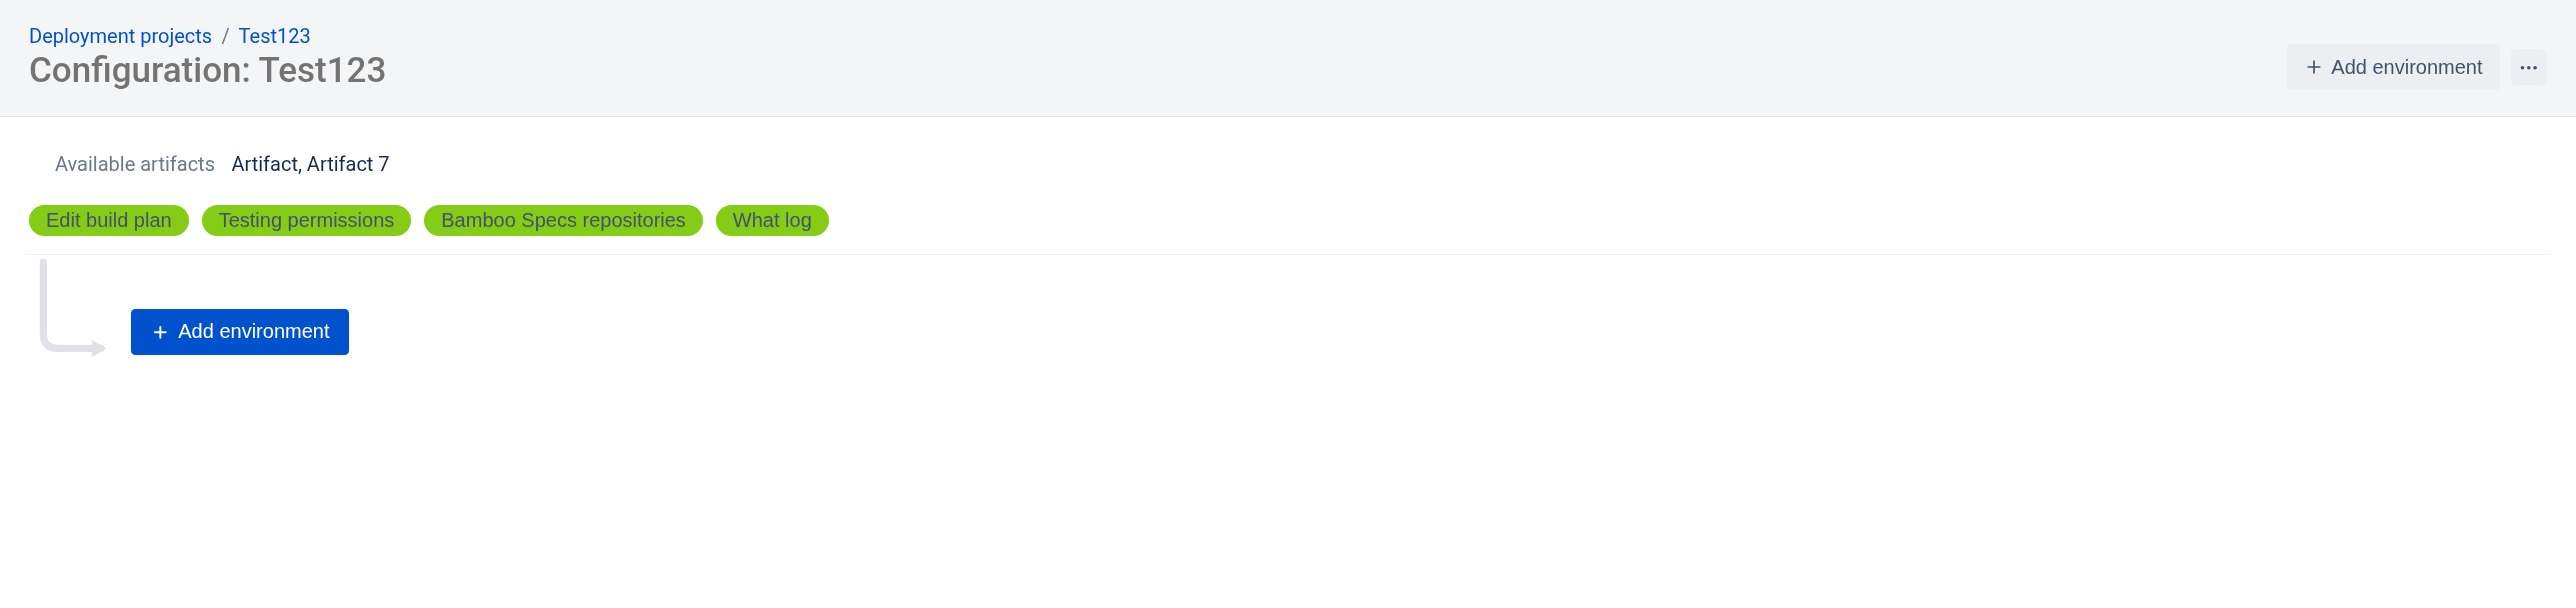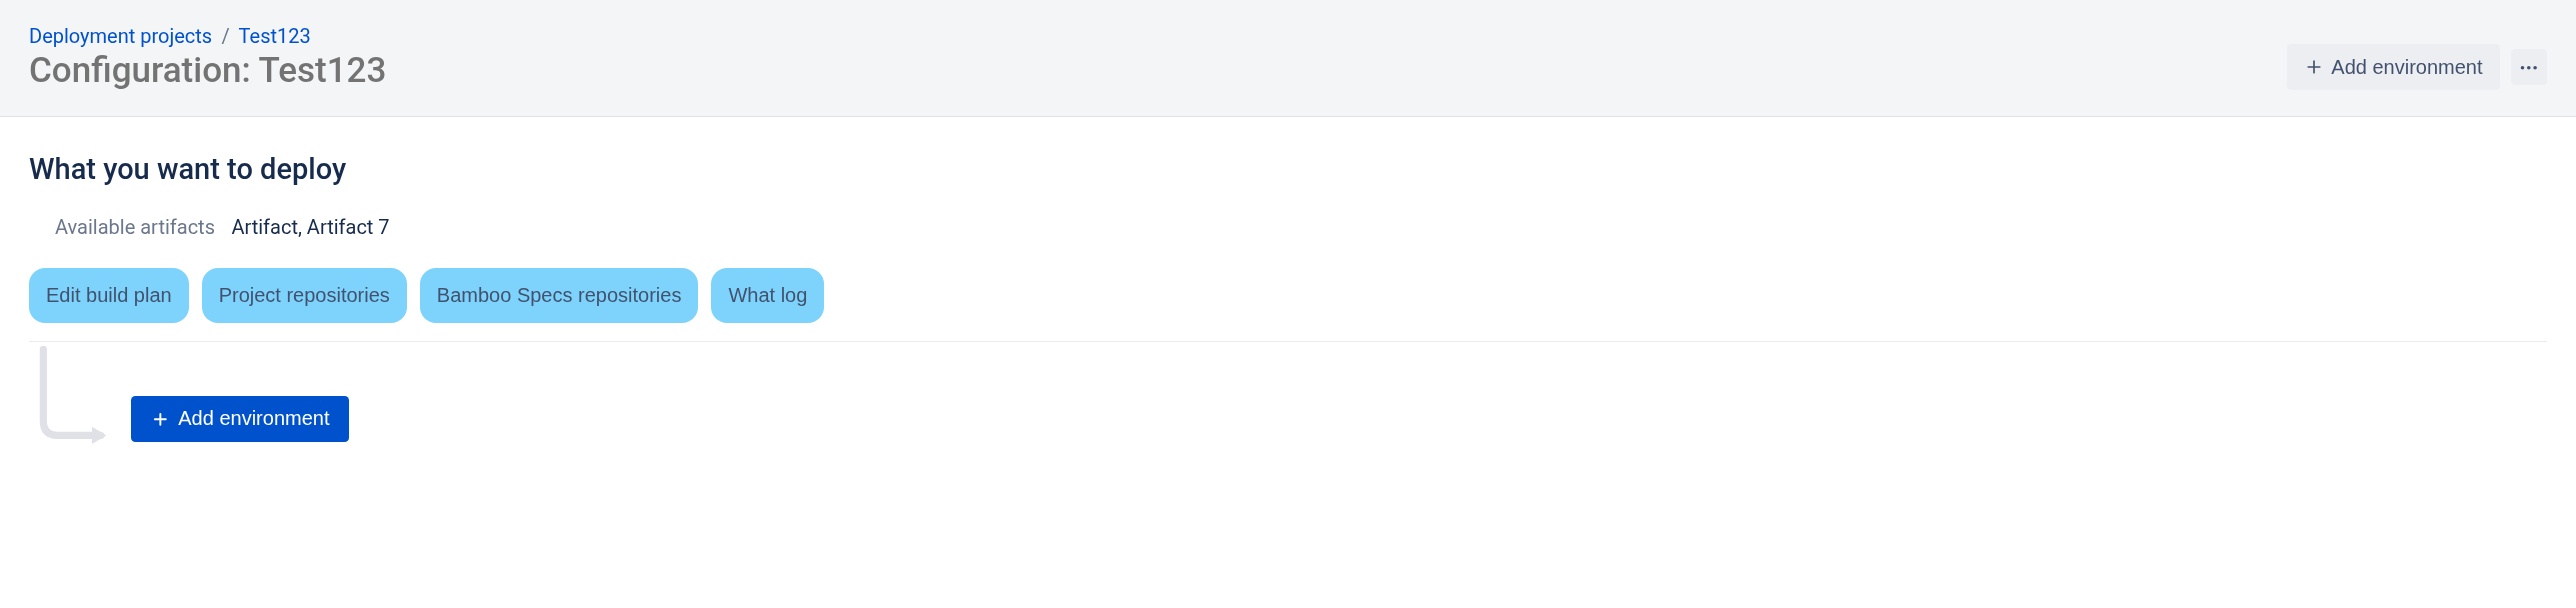--- a/index.html
+++ b/index.html
@@ -46,24 +46,24 @@
       padding: 0;
     }
     .content { padding: 35px 29px; }
     .section-title { font-size: 29px; font-weight: 500; color: #172b4d; margin-bottom: 29px; }
     .row { display: flex; gap: 14.4px; margin: 0 0 21.6px 26px; font-size: 20px; }
     .label { color: #6b778c; min-width: 162px; }
     .value { color: #172b4d; }
     .value .link { color: #0052cc; text-decoration: none; }
     .button-row { display: flex; gap: 13px; margin-top: 29px; margin-bottom: 18.7px; }
     .btn {
-      background: #7dd3fc;
+      background: #84cc16;
       border: none;
       border-radius: 16px;
-      padding: 16px 17px;
+      padding: 4px 17px;
       font-size: 20px;
       color: #42526e;
       cursor: pointer;
     }
     .divider { border: none; border-top: 1.4px solid #ebecf0; margin: 0; }
     .flow-area { display: flex; align-items: flex-end; margin-top: 0px; }
     .flow-icon { margin-left: 0px; margin-right: 16px; }
     .btn-primary {
       background: #0052cc;
       color: #fff;
@@ -108,31 +108,30 @@
             <circle cx="5" cy="12" r="2"></circle>
             <circle cx="12" cy="12" r="2"></circle>
             <circle cx="19" cy="12" r="2"></circle>
           </svg>
       </span>
     </button>
   </div>
 </div>
 
 <div class="content">
-  <h2 class="section-title">What you want to deploy</h2>
 
 
   <div class="row">
     <span class="label">Available artifacts</span>
     <span class="value">Artifact, Artifact 7</span>
   </div>
 
   <div class="button-row">
     <button class="btn">Edit build plan</button>
-    <button class="btn">Project repositories</button>
+    <button class="btn">Testing permissions</button>
     <button class="btn">Bamboo Specs repositories</button>
     <button class="btn">What log</button>
   </div>
 
   <hr class="divider">
 
   <div class="flow-area">
     <span class="flow-icon">
       <svg width="86" height="108" viewBox="0 0 120 150">
         <path d="M 20 10 L 20 110 Q 20 130 40 130 L 100 130" fill="none" stroke="#dfe1e6" stroke-width="10" stroke-linecap="round"></path>

